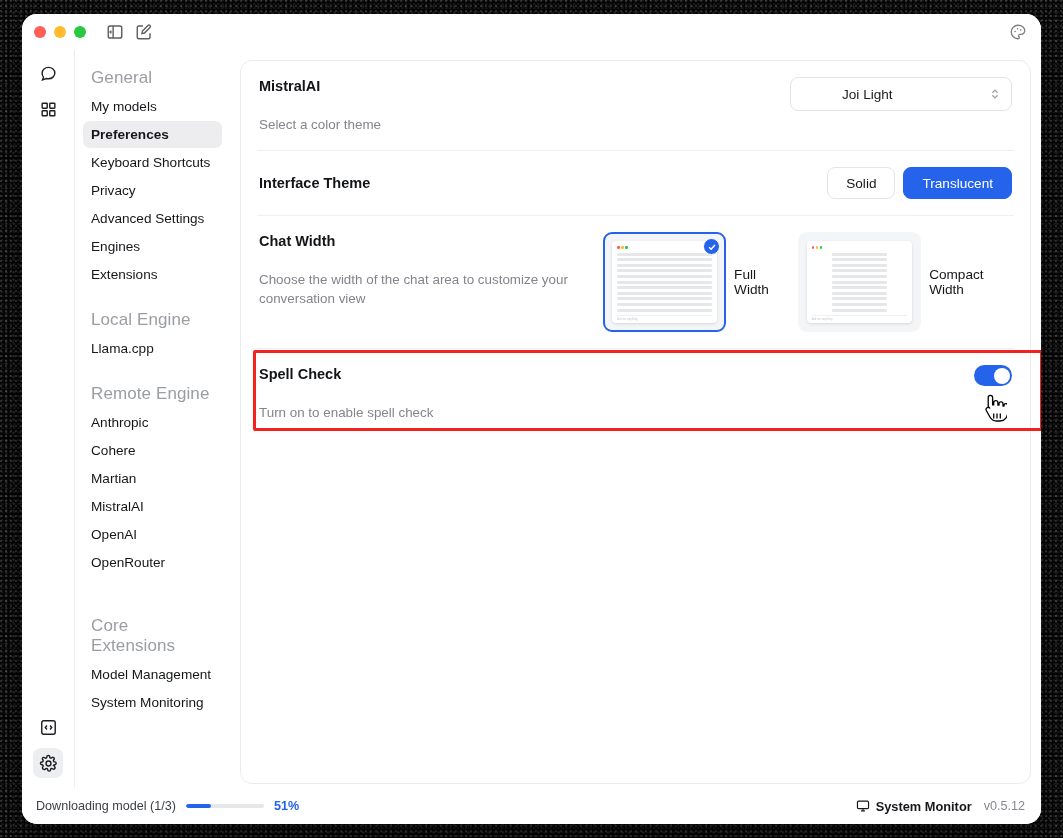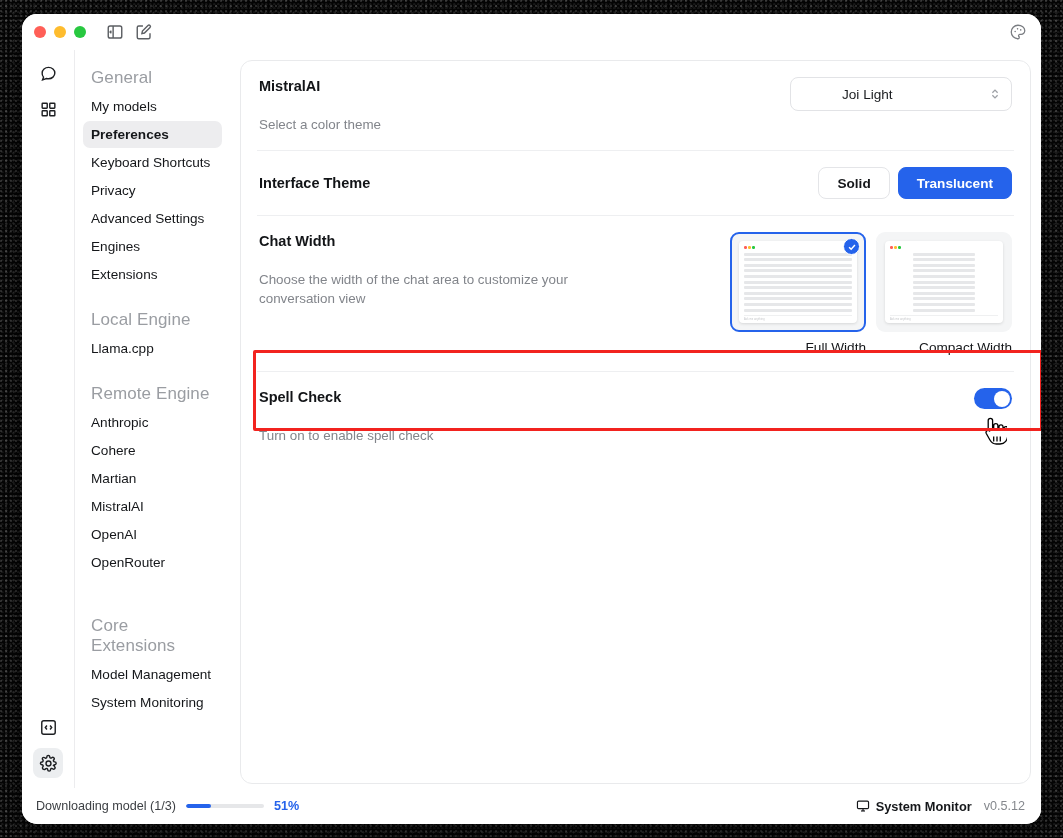--- a/index.html
+++ b/index.html
@@ -182,35 +182,35 @@
 
   
   .seg { display: flex; gap: 8px; align-items: center; }
   .seg-btn {
     height: 32px;
     padding: 6px 18px;
     border-radius: 8px;
     border: 1px solid #e4e5e8;
     background: #fff;
     font-size: 13.6px;
-    font-weight: 700;
+    font-weight: 400;
     color: #15171a;
     cursor: pointer;
     display: flex; align-items: center;
     font-family: "Liberation Sans", sans-serif;
   }
   .seg-btn.active {
     background: #2563eb;
     border-color: #2563eb;
     color: #ffffff;
   }
 
   
   .cards { display: flex; gap: 10px; }
-  .card-wrap { display: flex; flex-direction: column; align-items: flex-end; gap: 8px; }
+  .card-wrap { display: flex; flex-direction: row; align-items: center; gap: 8px; }
   .card {
     width: 136px;
     height: 100px;
     border-radius: 9px;
     border: 2px solid transparent;
     background: #f4f5f6;
     padding: 7px;
     position: relative;
     cursor: pointer;
   }

